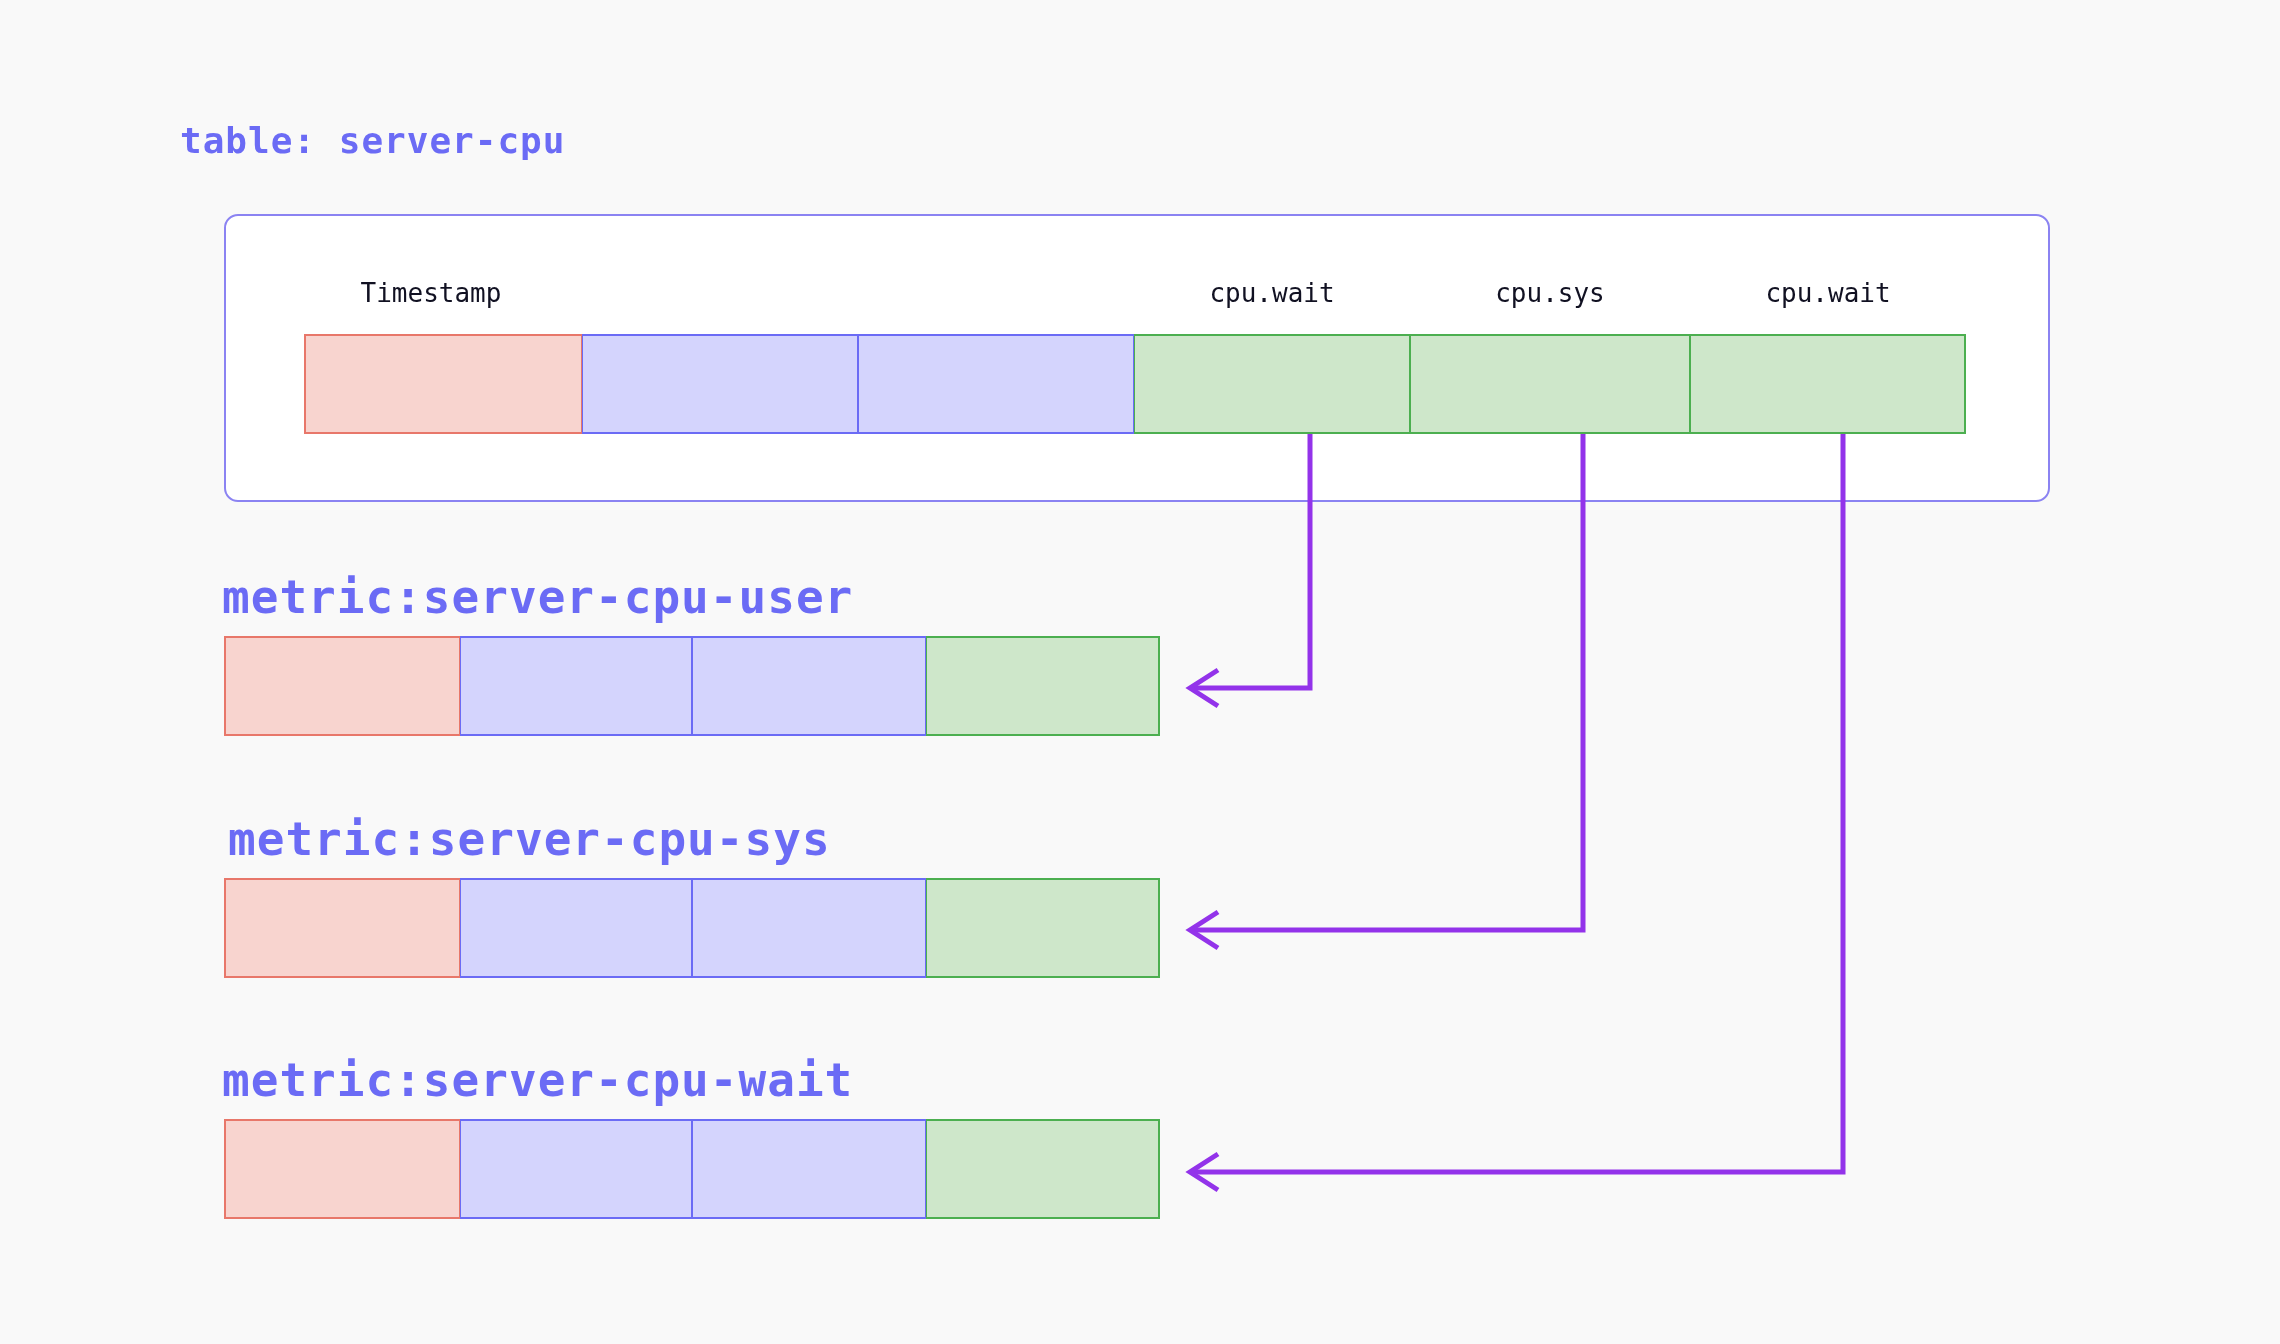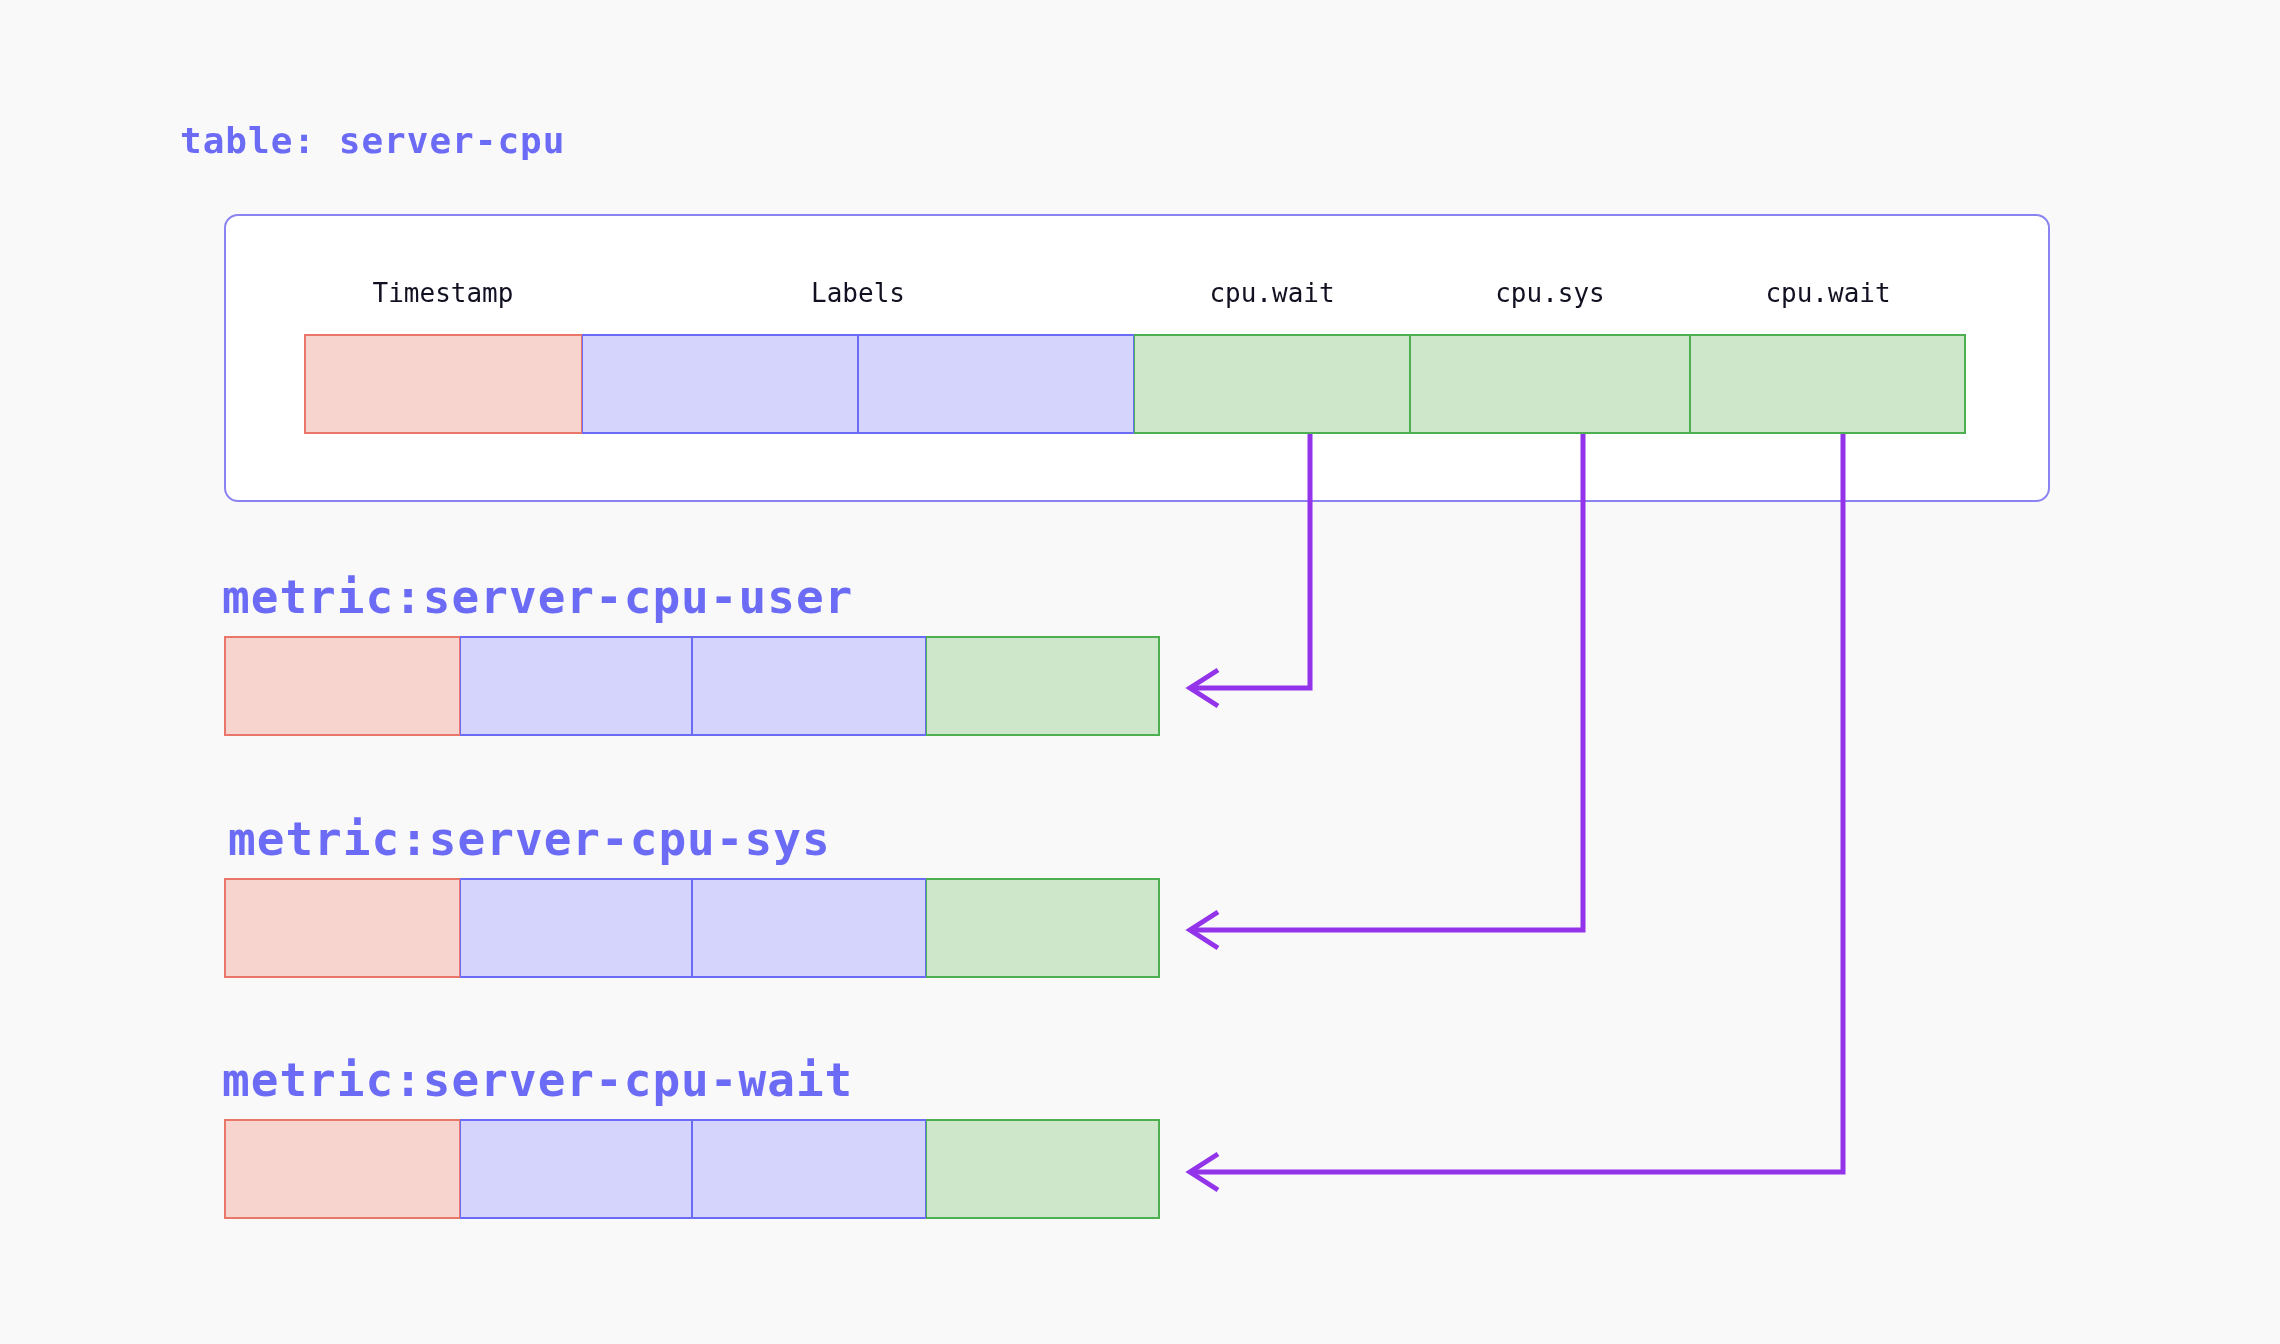--- a/index.html
+++ b/index.html
@@ -107,22 +107,21 @@
 </style>
 </head>
 <body>
 
 <div id="stage">
 
   <div class="table-title">table: server-cpu</div>
 
   <div class="table-card"></div>
 
-  <div class="col-header" style="left:304px;  width:278px;">Timestamp</div>
-  <div class="col-header" style="left:582px;  width:552px;">Labels</div>
+  <div class="col-header" style="left:292px;  width:278px;">Timestamp</div>
   <div class="col-header" style="left:1134px; width:276px;">cpu.wait</div>
   <div class="col-header" style="left:1410px; width:280px;">cpu.sys</div>
   <div class="col-header" style="left:1690px; width:276px;">cpu.wait</div>
 
   <div class="cell-strip" id="table-cell-strip" style="left:0; width:2280px;">
       <div class="cell pink nr" style="left: 304px; width: 278px;"></div>
       <div class="cell blue nl nr" style="left: 582px; width: 276px;"></div>
       <div class="cell blue nl nr" style="left: 858px; width: 276px;"></div>
       <div class="cell green nl nr" style="left: 1134px; width: 276px;"></div>
       <div class="cell green nl nr" style="left: 1410px; width: 280px;"></div>

